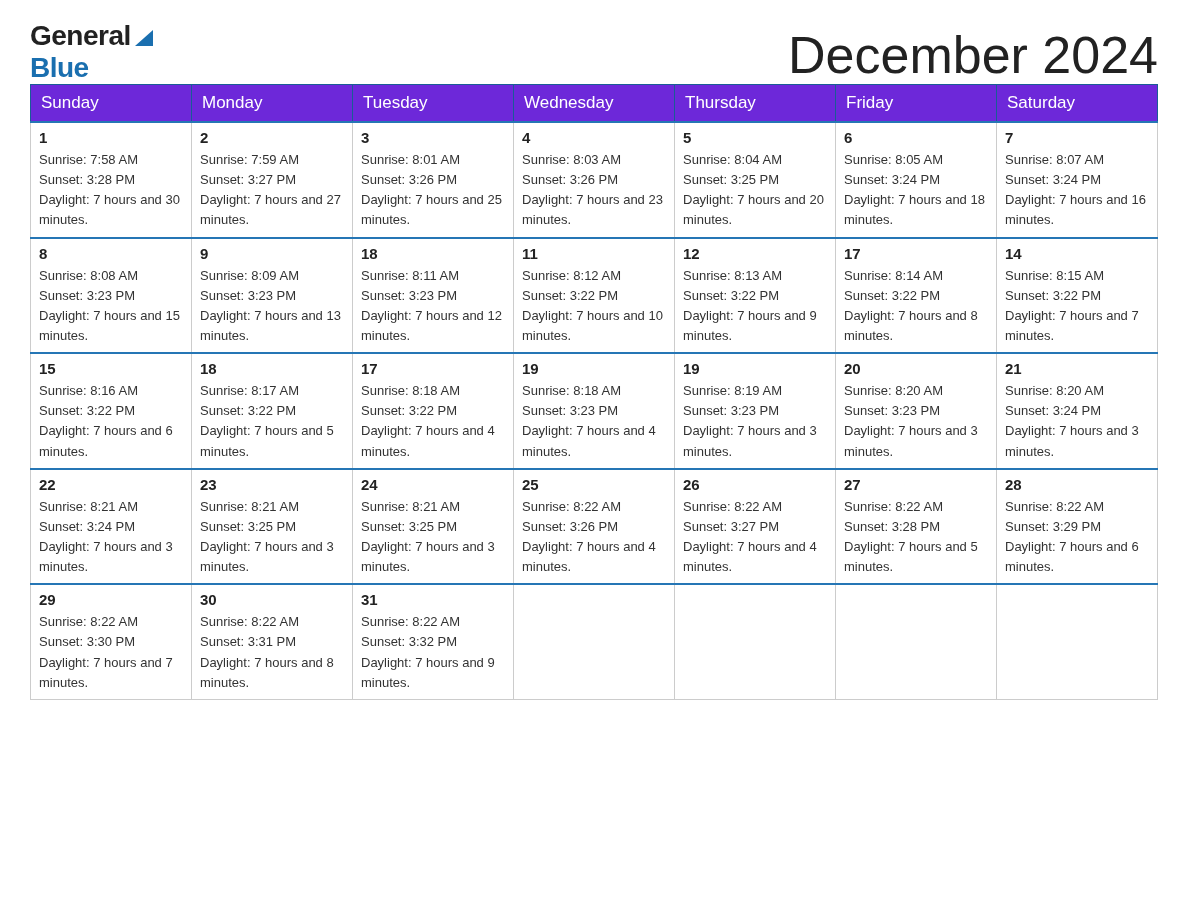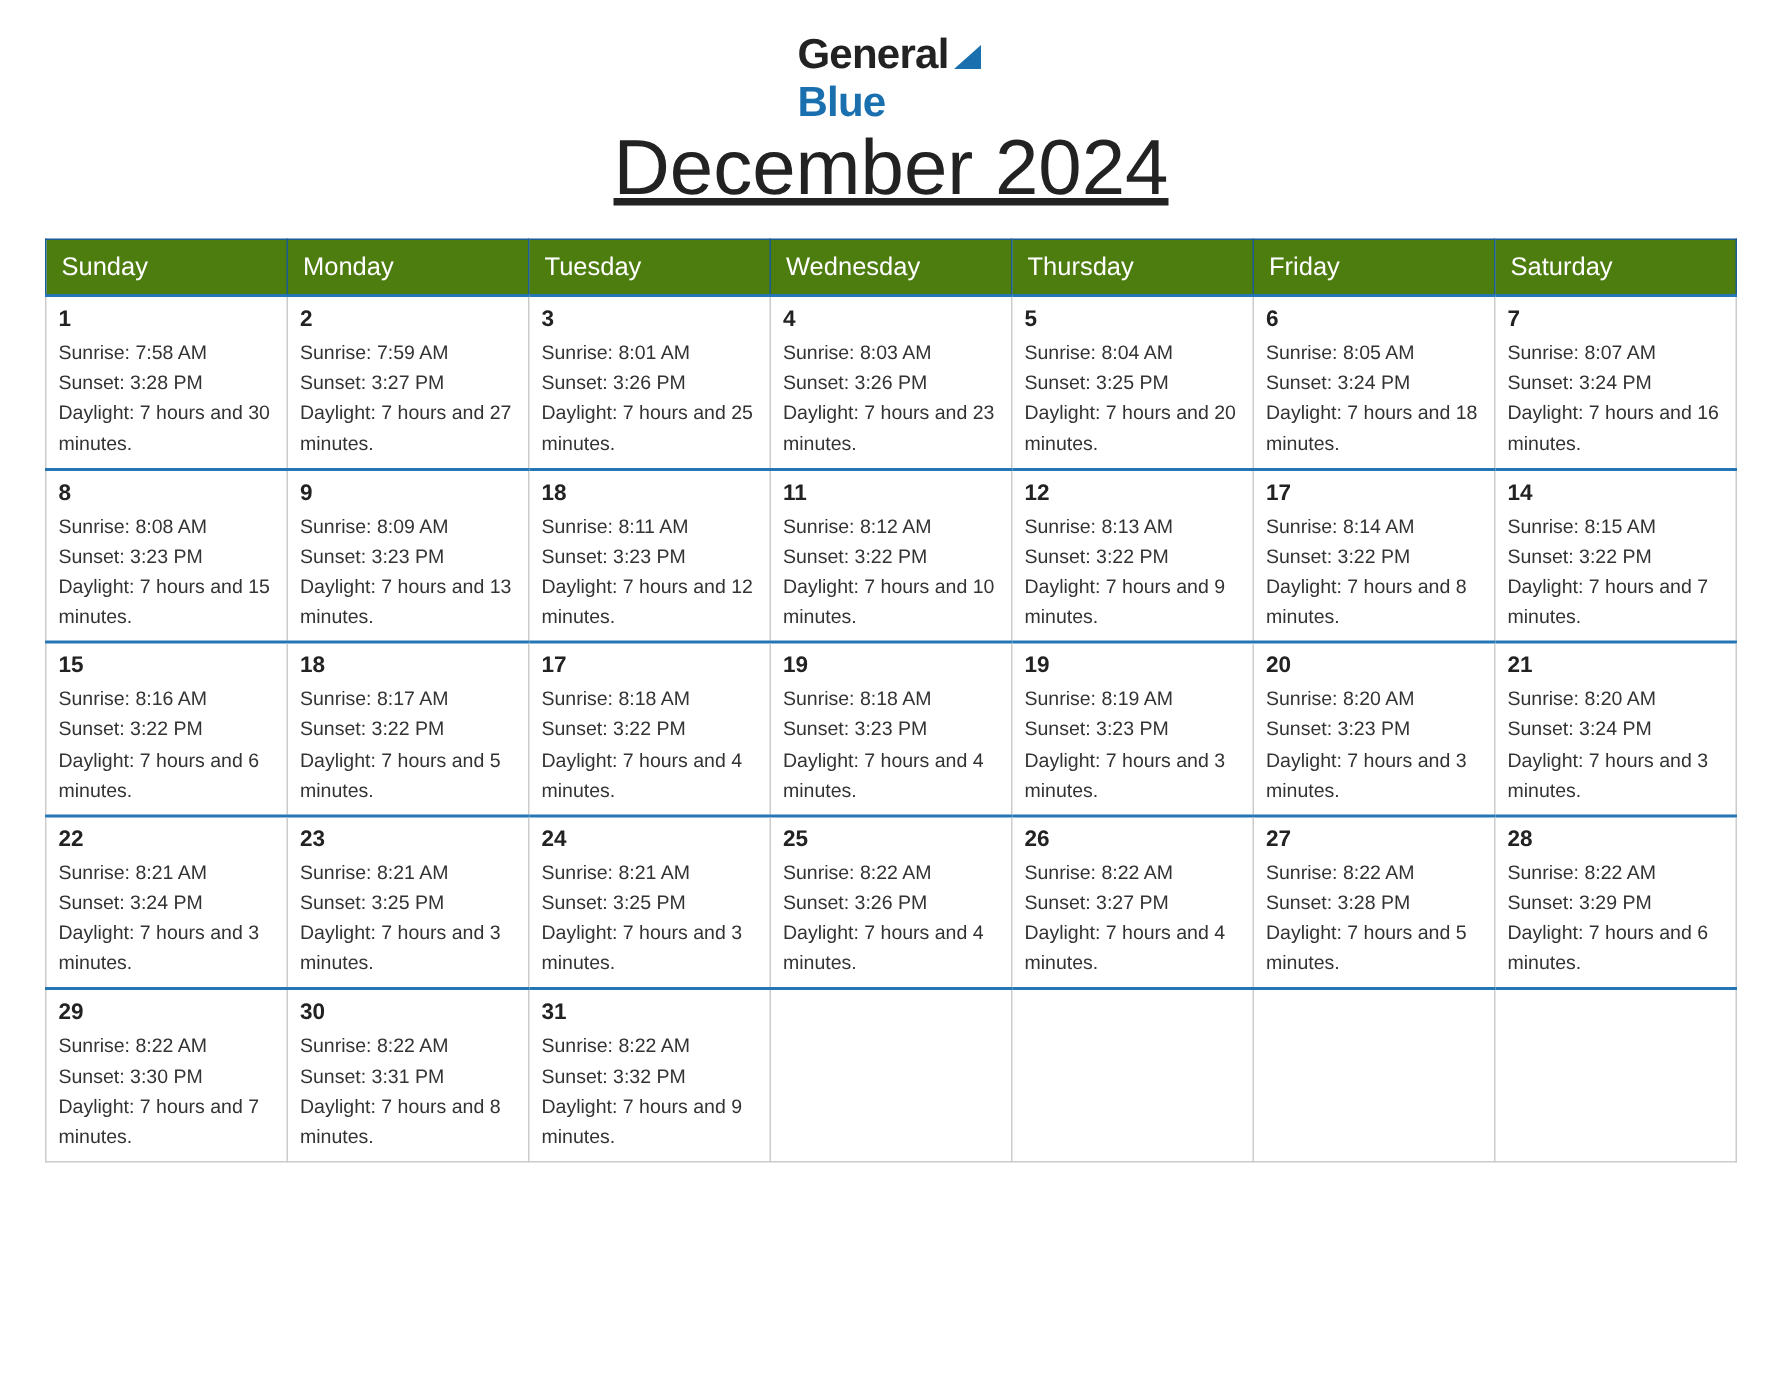--- a/index.html
+++ b/index.html
@@ -6,23 +6,21 @@
     body {
       font-family: Arial, sans-serif;
       background: #fff;
       width: 1188px;
       min-height: 918px;
       padding: 20px 30px;
     }
     .header {
       display: flex;
       justify-content: space-between;
-      align-items: center;
-      margin-bottom: 18px;
-      flex-direction: column;
+      align-items: flex-end;
     }
     .logo {
       display: flex;
       flex-direction: column;
       align-items: flex-start;
     }
     .logo-general {
       font-size: 28px;
       font-weight: bold;
       color: #222;
@@ -37,34 +35,33 @@
       align-items: center;
     }
     .title-block {
       text-align: right;
     }
     .month-title {
       font-size: 52px;
       font-weight: normal;
       color: #222;
       line-height: 1.1;
-      text-decoration: underline;
     }
     .location {
       font-size: 22px;
       color: #555;
       margin-top: 4px;
     }
     .calendar {
       width: 100%;
       border-collapse: collapse;
       border: 1px solid #aaa;
     }
     .calendar th {
-      background-color: #4d7c0f;
+      background-color: #6d28d9;
       color: #fff;
       font-size: 17px;
       font-weight: normal;
       padding: 8px 10px;
       text-align: left;
       border: 1px solid #1a5c96;
     }
     .calendar td {
       vertical-align: top;
       padding: 6px 8px;

